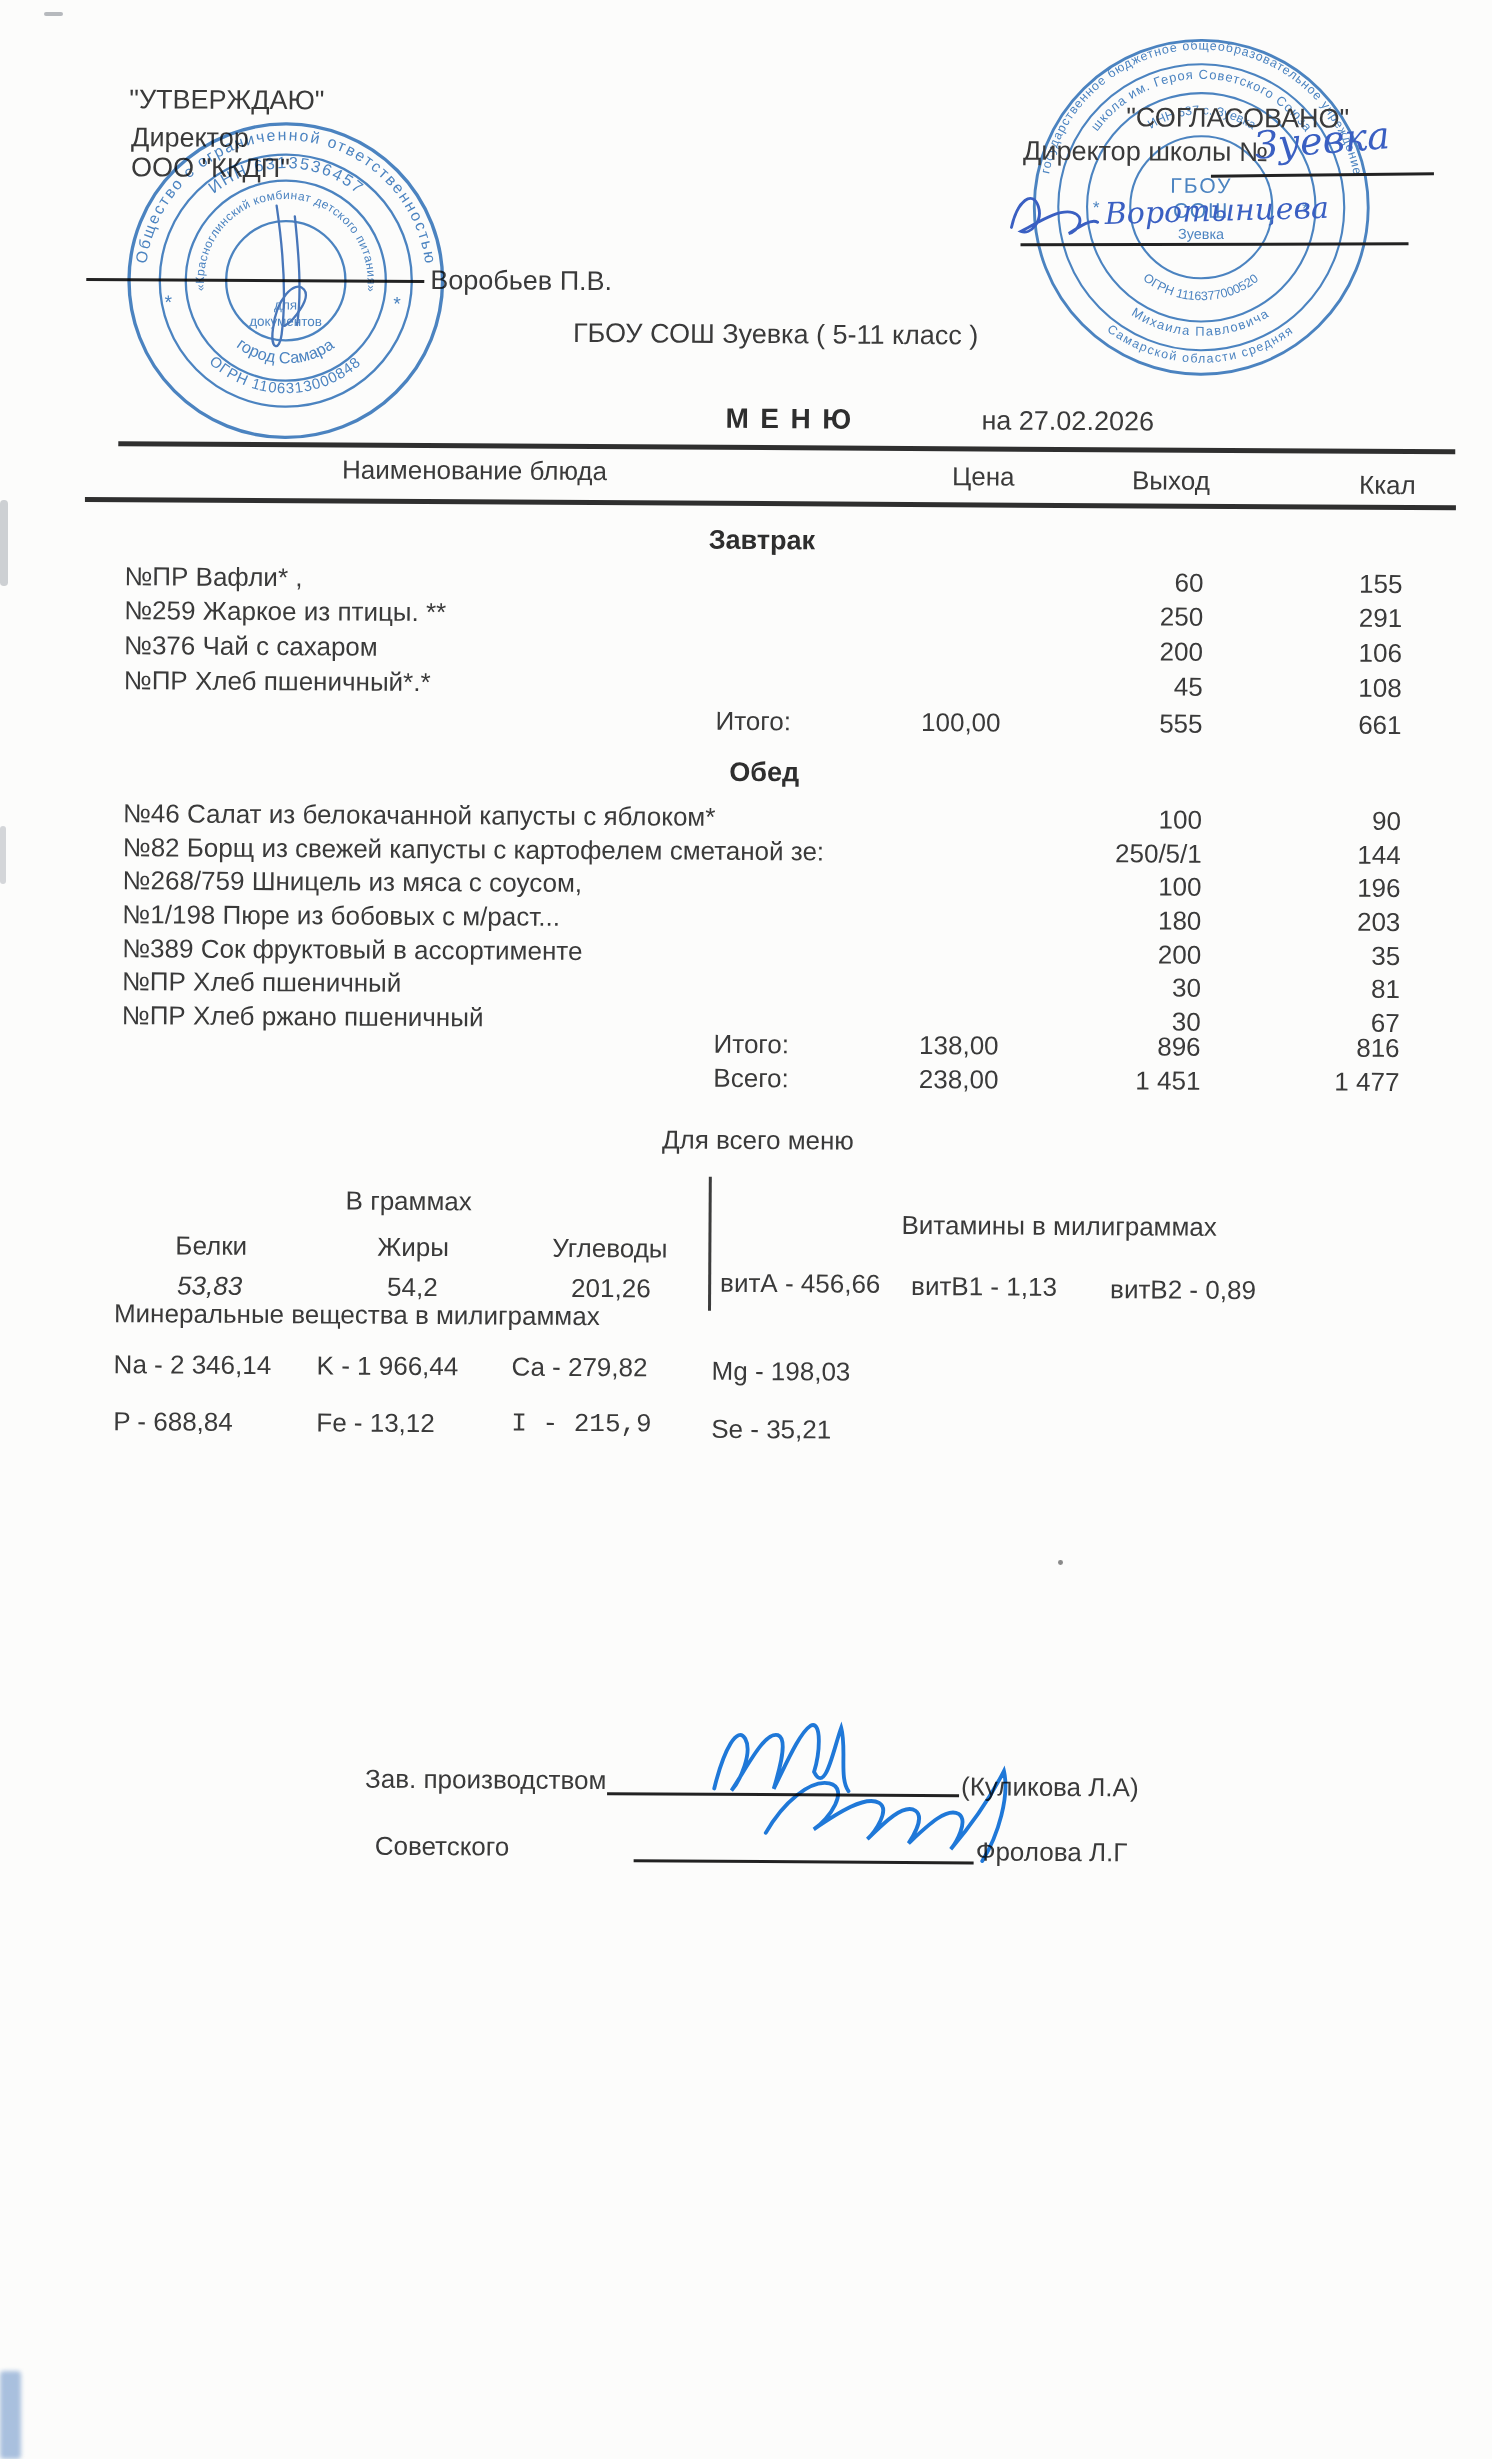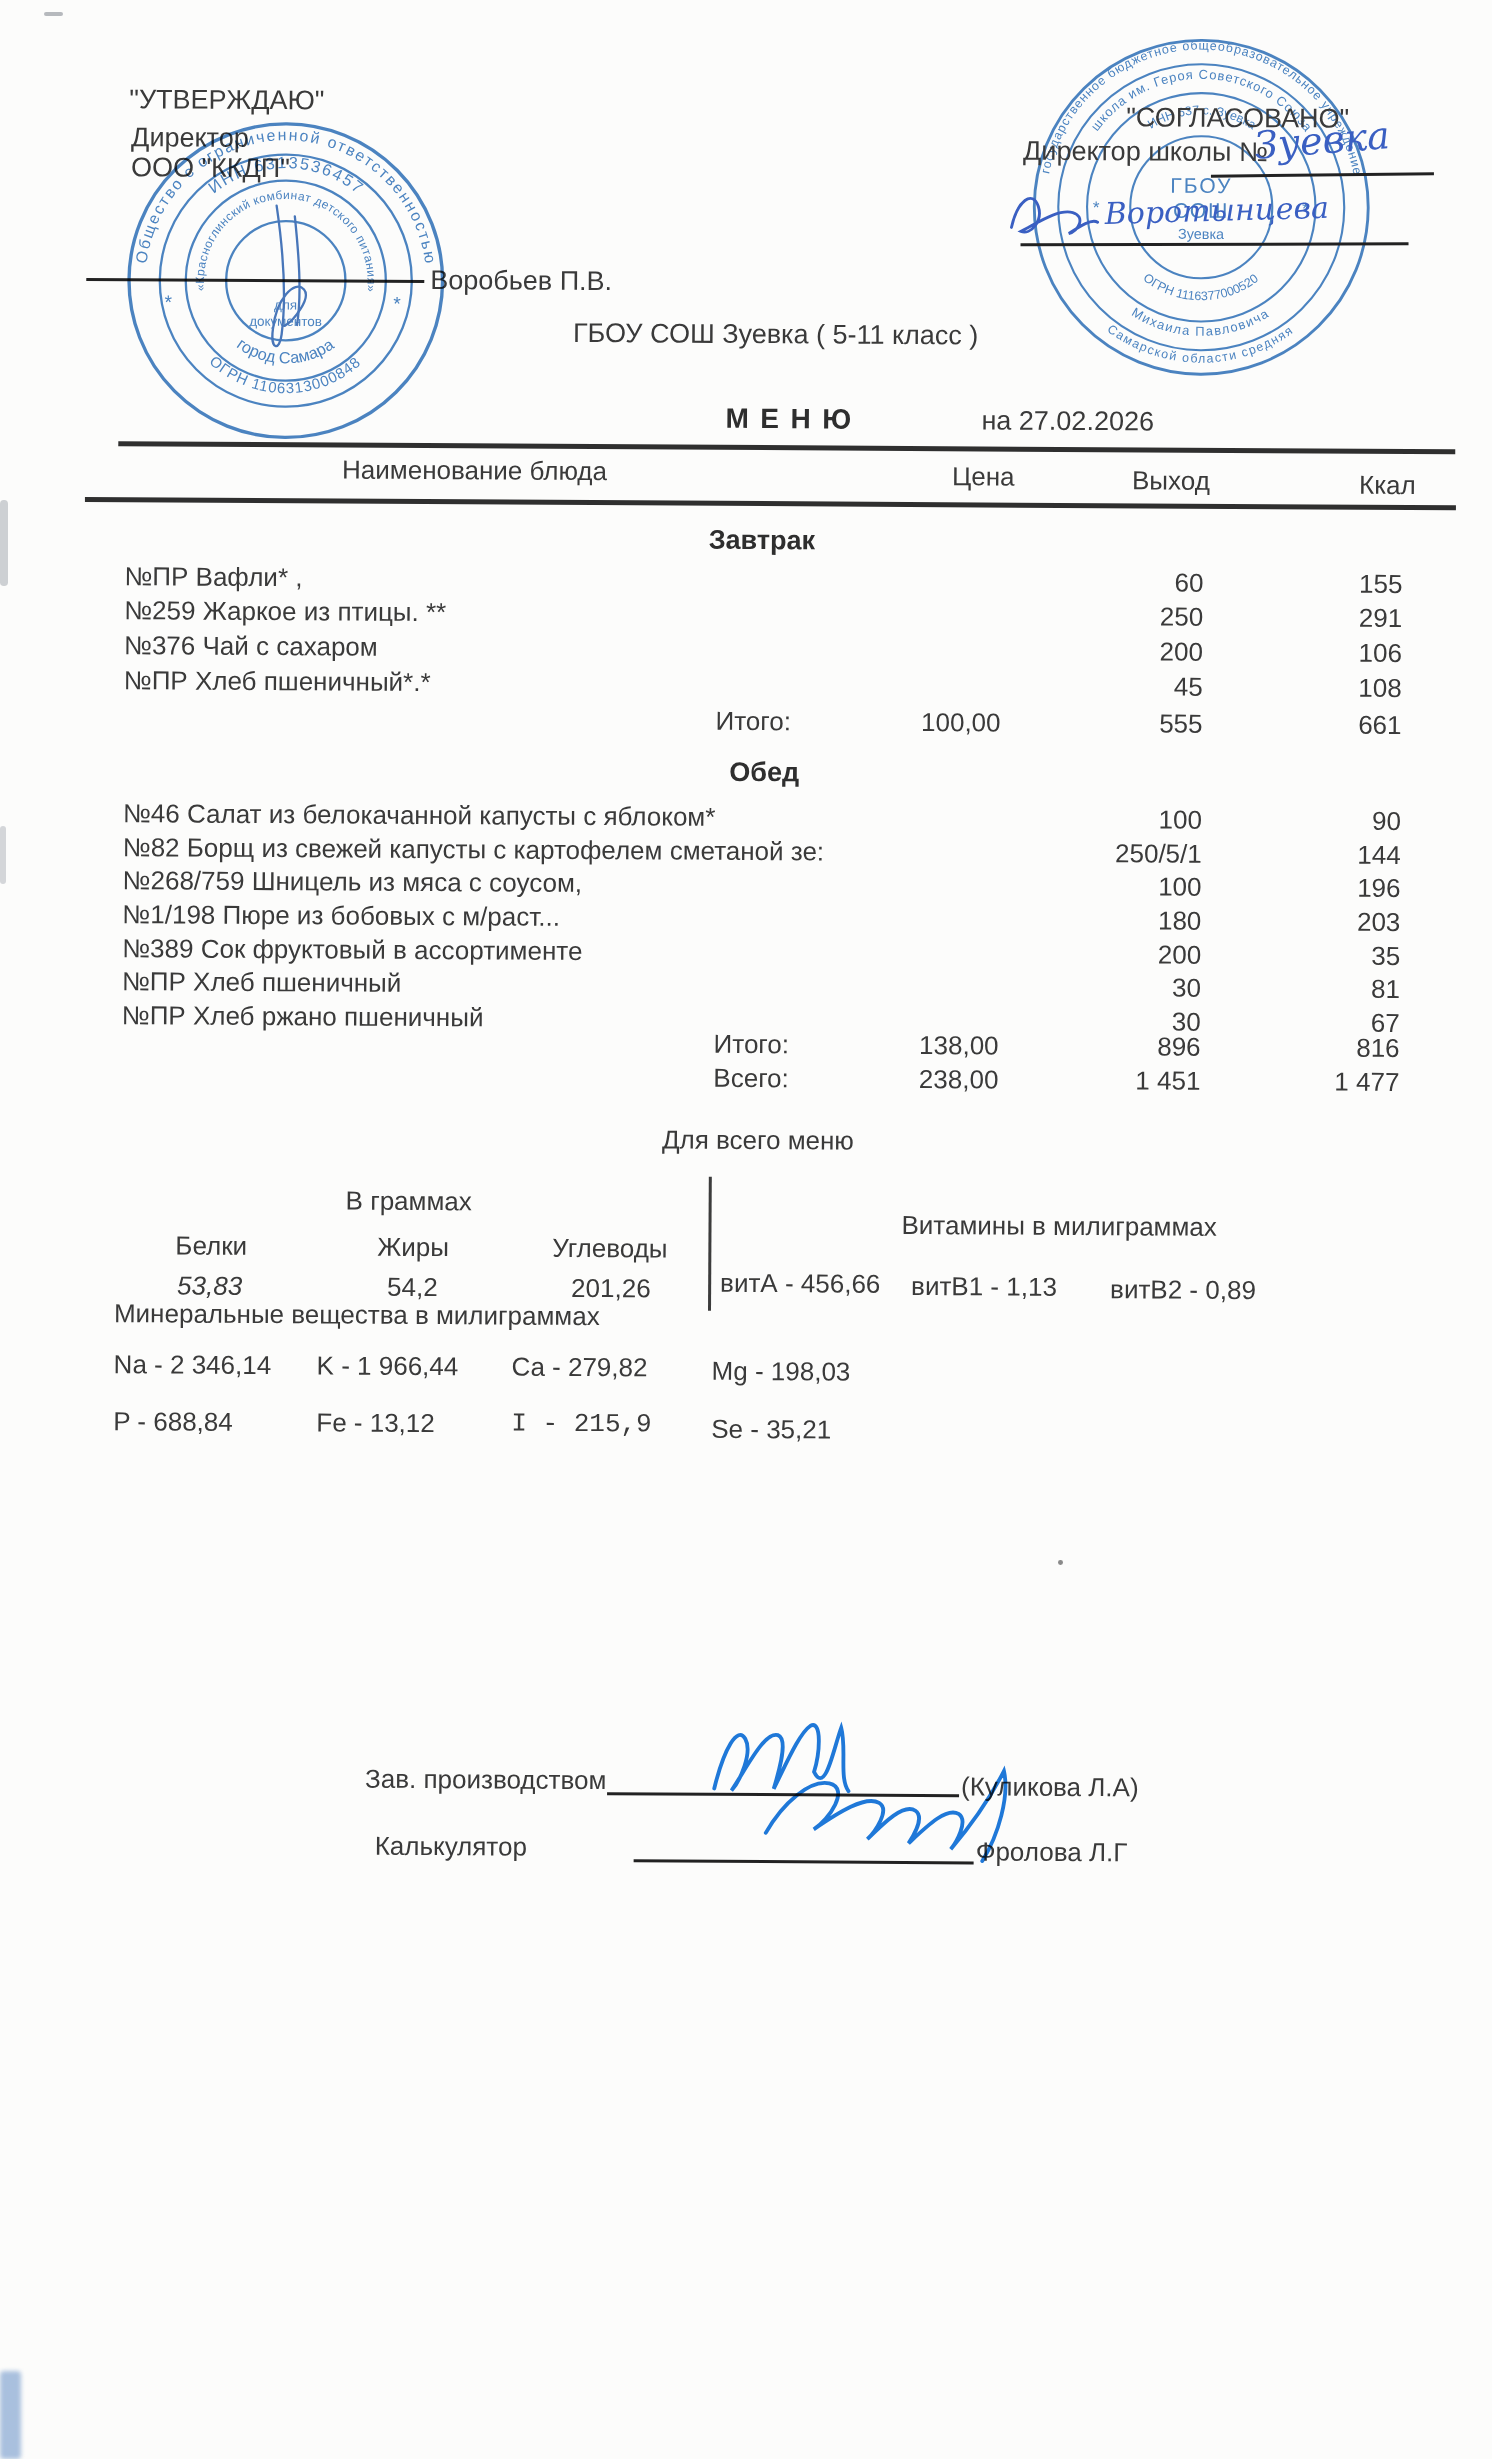--- a/index.html
+++ b/index.html
@@ -225,21 +225,21 @@
     <div class="abs f27" style="left:714px;top:1356px;">Mg - 198,03</div>
     <div class="abs f27" style="left:116px;top:1410px;">P - 688,84</div>
     <div class="abs f27" style="left:319px;top:1410px;">Fe - 13,12</div>
     <div class="abs f27" style="left:514px;top:1410px;font-family:Liberation Mono, monospace;">I - 215,9</div>
     <div class="abs f27" style="left:714px;top:1414px;">Se - 35,21</div>
 
     <div class="abs f27" style="left:370px;top:1766px;">Зав. производством</div>
     <div class="thinline" style="left:612px;top:1793px;width:352px;"></div>
     <div class="abs f27" style="left:966px;top:1770px;">(Куликова Л.А)</div>
 
-    <div class="abs f27" style="left:380px;top:1833px;">Калькулятор</div>
+    <div class="abs f27" style="left:380px;top:1833px;">Советского</div>
     <div class="thinline" style="left:639px;top:1860px;width:340px;"></div>
     <div class="abs f27" style="left:981px;top:1835px;">Фролова Л.Г</div>
 
     <svg class="abs" style="left:692px;top:1710px;mix-blend-mode:multiply;" width="365" height="163" viewBox="0 0 380 170">
       <g fill="none" stroke="#1f78d8" stroke-width="4" stroke-linecap="round">
         <path d="M 28,82 C 38,40 52,16 60,30 C 68,44 55,74 46,84 C 62,60 80,22 94,26 C 105,30 96,62 90,82 C 102,58 116,24 128,16 C 140,10 138,44 132,64 C 144,88 152,40 160,18 C 166,40 158,70 168,84"></path>
         <path d="M 82,128 C 100,96 128,72 148,76 C 170,81 148,114 132,124 C 158,106 186,88 200,96 C 212,103 196,126 188,134 C 206,116 226,96 238,104 C 248,111 236,130 231,138 C 250,120 270,100 283,107 C 294,114 280,138 275,144 C 290,126 314,94 330,62 C 336,88 325,128 308,156"></path>
       </g>
     </svg>
   </div>

